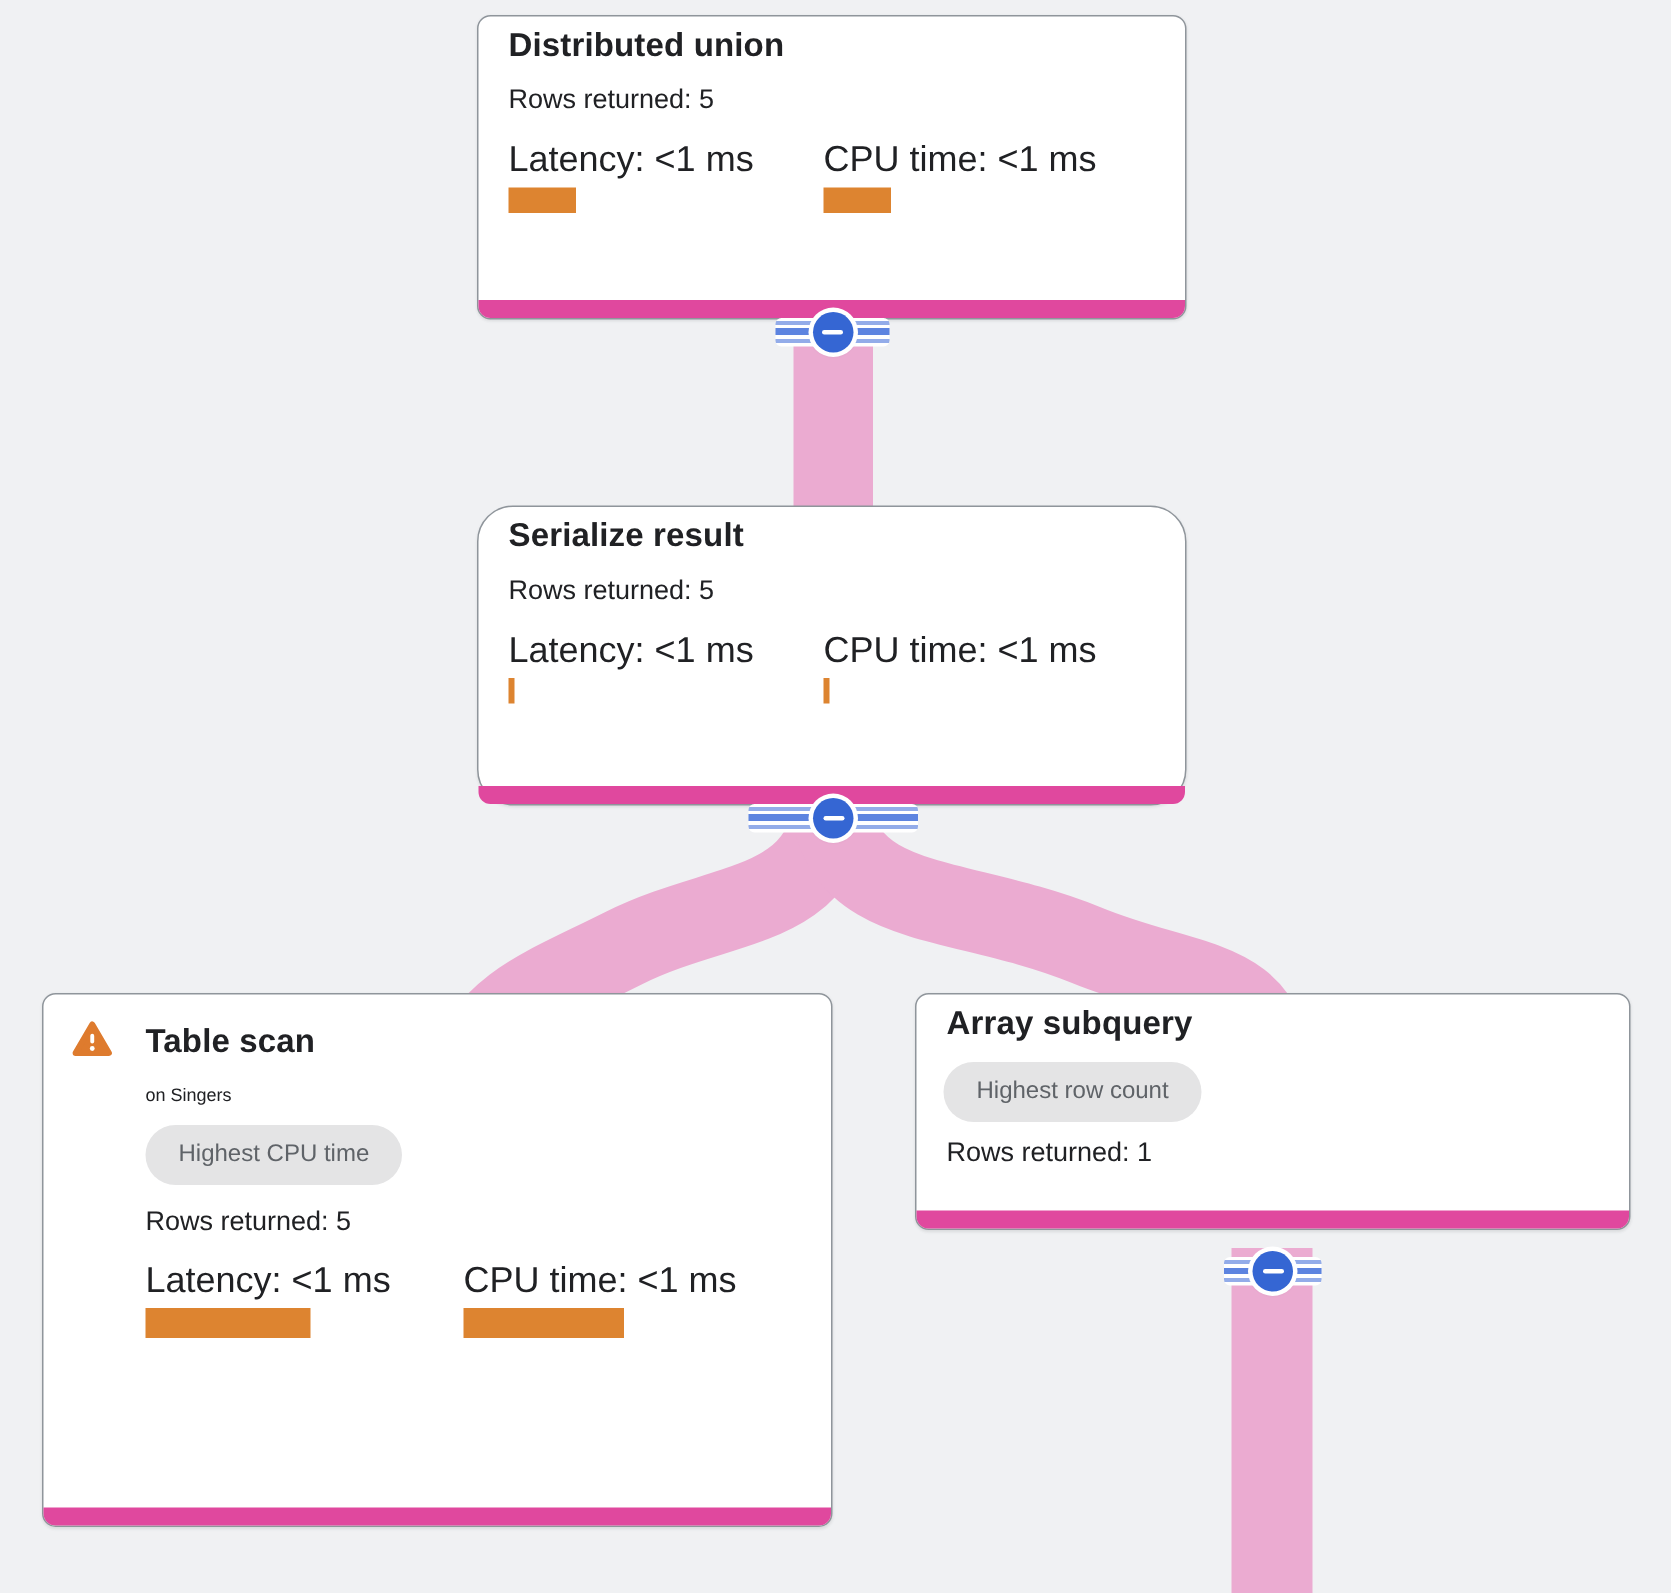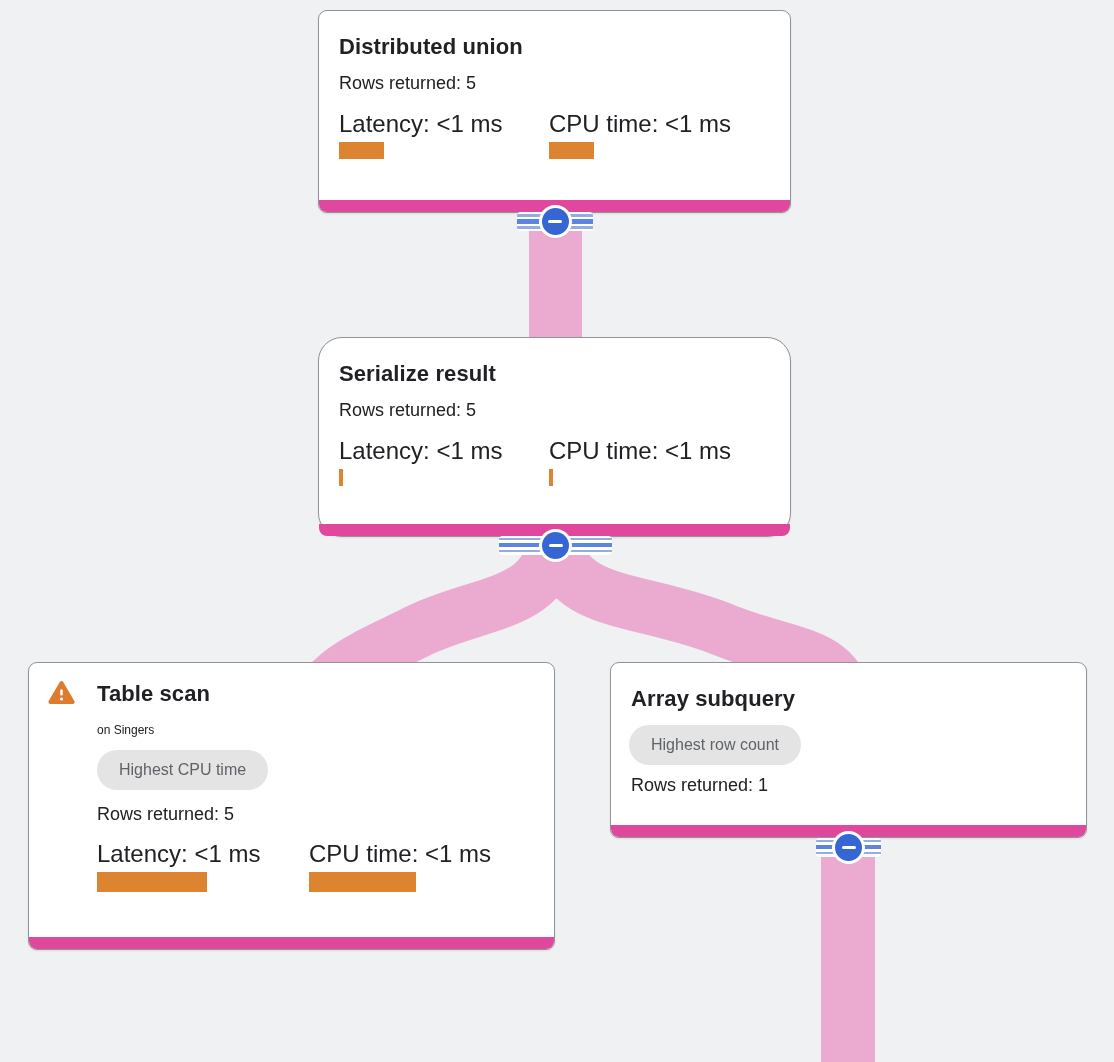--- a/index.html
+++ b/index.html
@@ -21,21 +21,21 @@
     border:1px solid #8f959b;
     border-radius:9px;
     box-shadow:0 1px 2px rgba(60,64,67,.12);
     box-sizing:border-box;
   }
   .strip{
     position:absolute;left:0;right:0;bottom:0;height:12px;
     background:#e0489e;
     border-bottom-left-radius:8px;border-bottom-right-radius:8px;
   }
-  .card-body{padding:22px 20px;}
+  .card-body{padding:5px 20px;}
   .card-body.indented{padding:17px 20px 20px 68px;}
   .title{font-size:22px;line-height:28px;font-weight:600;letter-spacing:.1px;margin-bottom:10px;color:#202124;}
   .meta{font-size:18px;line-height:24px;color:#202124;}
   .meta.rows{margin-bottom:17px;}
   .sub{font-size:12px;line-height:24px;color:#202124;margin-bottom:8px;}
   .note{font-size:18px;line-height:24px;color:#80868b;margin-bottom:12px;}
   .rows3{margin-bottom:16px;}
   .badges{margin-bottom:12px;}
   .badge{
     display:table;
@@ -122,21 +122,21 @@
         </div>
         <div class="metric">
           <div class="metric-label">CPU time: &lt;1 ms</div>
           <div class="bar" style="width:4px;height:17px"></div>
         </div>
       </div>
     </div>
     <div class="strip"></div>
   </div>
 
-  <div class="card" style="left:28px;top:662px;width:527px;height:288px;">
+  <div class="card" style="left:28px;top:662px;width:527px;height:356px;">
     <span class="warn">
       <svg width="27" height="25" viewBox="0 0 27 25">
         <path d="M13.5 3 L24.6 22 H2.4 Z" fill="#de7b2e" stroke="#de7b2e" stroke-width="4" stroke-linejoin="round"></path>
         <rect x="12.2" y="9.2" width="2.6" height="6.4" rx="1.3" fill="#ffffff"></rect>
         <circle cx="13.5" cy="19" r="1.6" fill="#ffffff"></circle>
       </svg>
     </span>
     <div class="card-body indented">
       <div class="title">Table scan</div>
       <div class="sub">on Singers</div>
@@ -151,21 +151,21 @@
         </div>
         <div class="metric">
           <div class="metric-label">CPU time: &lt;1 ms</div>
           <div class="bar" style="width:107px;height:20px"></div>
         </div>
       </div>
     </div>
     <div class="strip"></div>
   </div>
 
-  <div class="card" style="left:610px;top:662px;width:477px;height:176px;">
+  <div class="card" style="left:610px;top:662px;width:477px;height:158px;">
     <div class="card-body">
       <div class="title">Array subquery</div>
       <div class="badge solo">Highest row count</div>
       <div class="meta">Rows returned: 1</div>
     </div>
     <div class="strip"></div>
   </div>
 
   <div class="connector" style="left:517px;top:212px;width:76px;height:19px;">
     <div class="stripes"></div>

